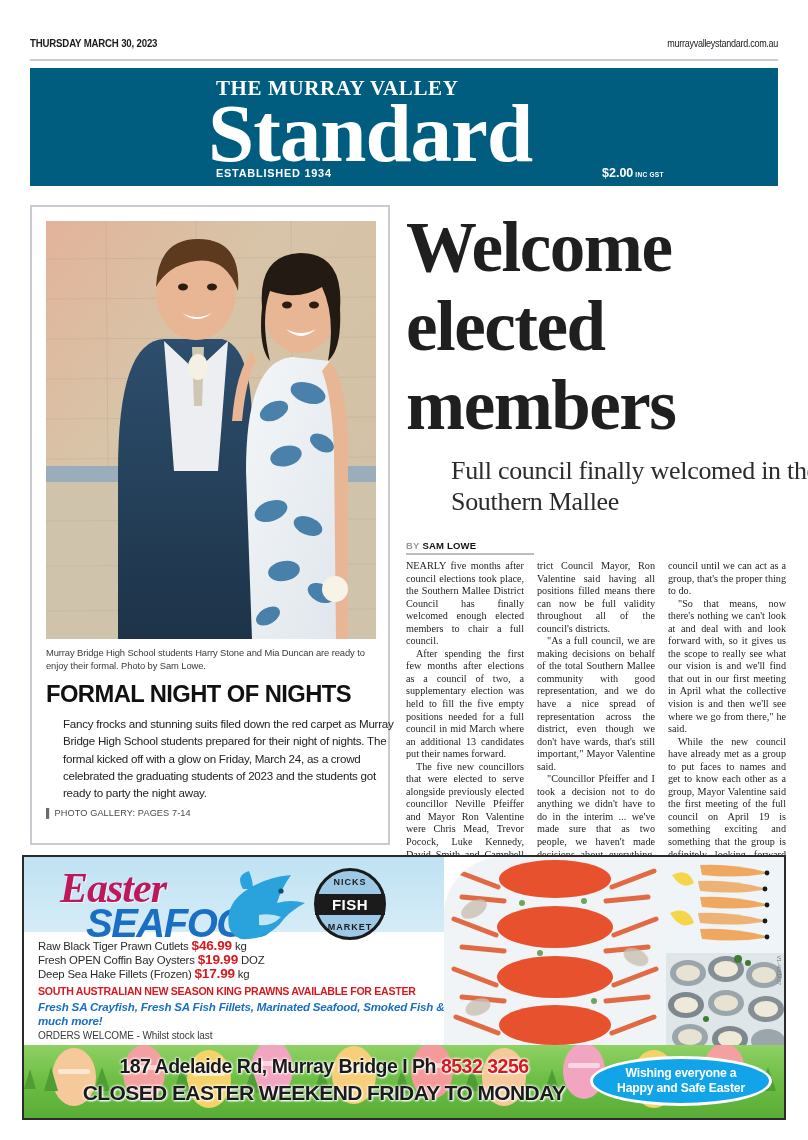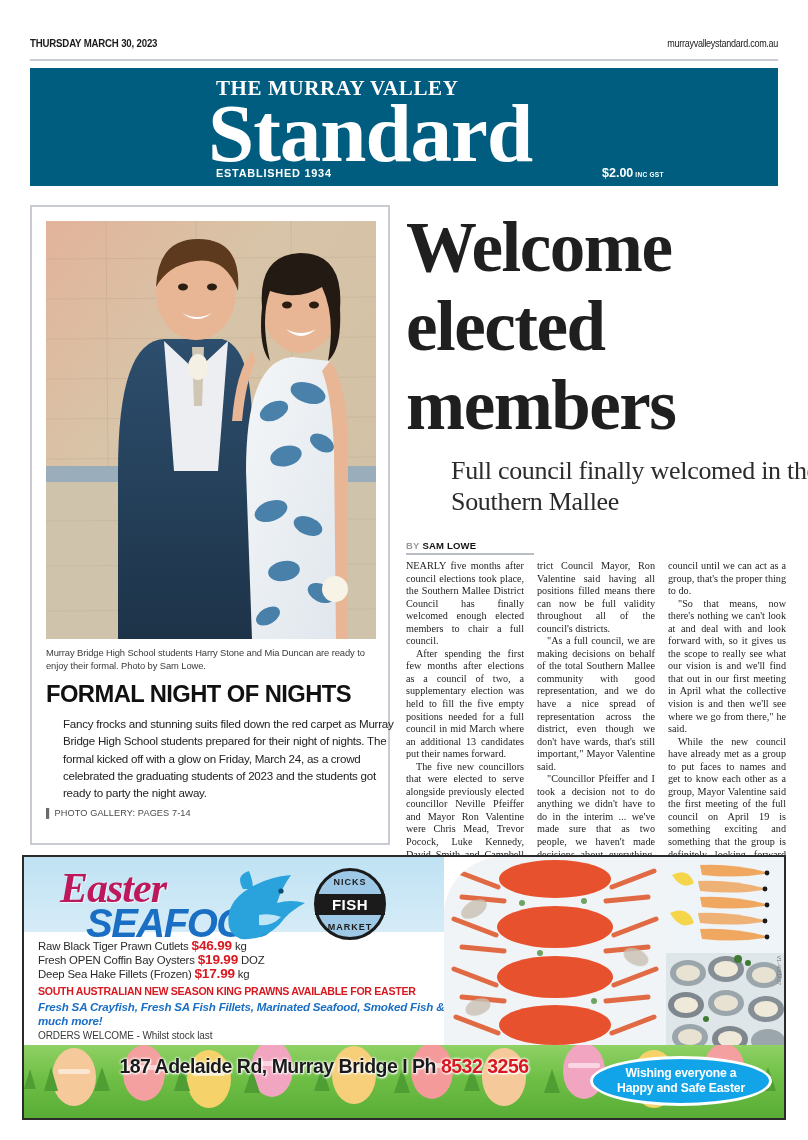--- a/index.html
+++ b/index.html
@@ -528,20 +528,21 @@
             <path d="M440 46 L448 22 L456 46Z"></path>
             <path d="M520 48 L528 24 L536 48Z"></path>
           <path d="M600 46 L608 22 L616 46Z"></path>
             <path d="M670 48 L678 24 L686 48Z"></path>
             <path d="M736 46 L744 22 L752 46Z"></path>
         </g>
       </svg>
       <div class="ad-address">
         <span>187 Adelaide Rd, Murray Bridge I Ph </span><span class="ph">8532 3256</span>
       </div>
+      <div class="ad-closed">CLOSED EASTER WEEKEND FRIDAY TO MONDAY</div>
       <div class="wish">
         <div>
           <div>Wishing everyone a</div>
           <div>Happy and Safe Easter</div>
         </div>
       </div>
     </div>
 
     <div class="adcode">V1-4011437</div>
   </div>

